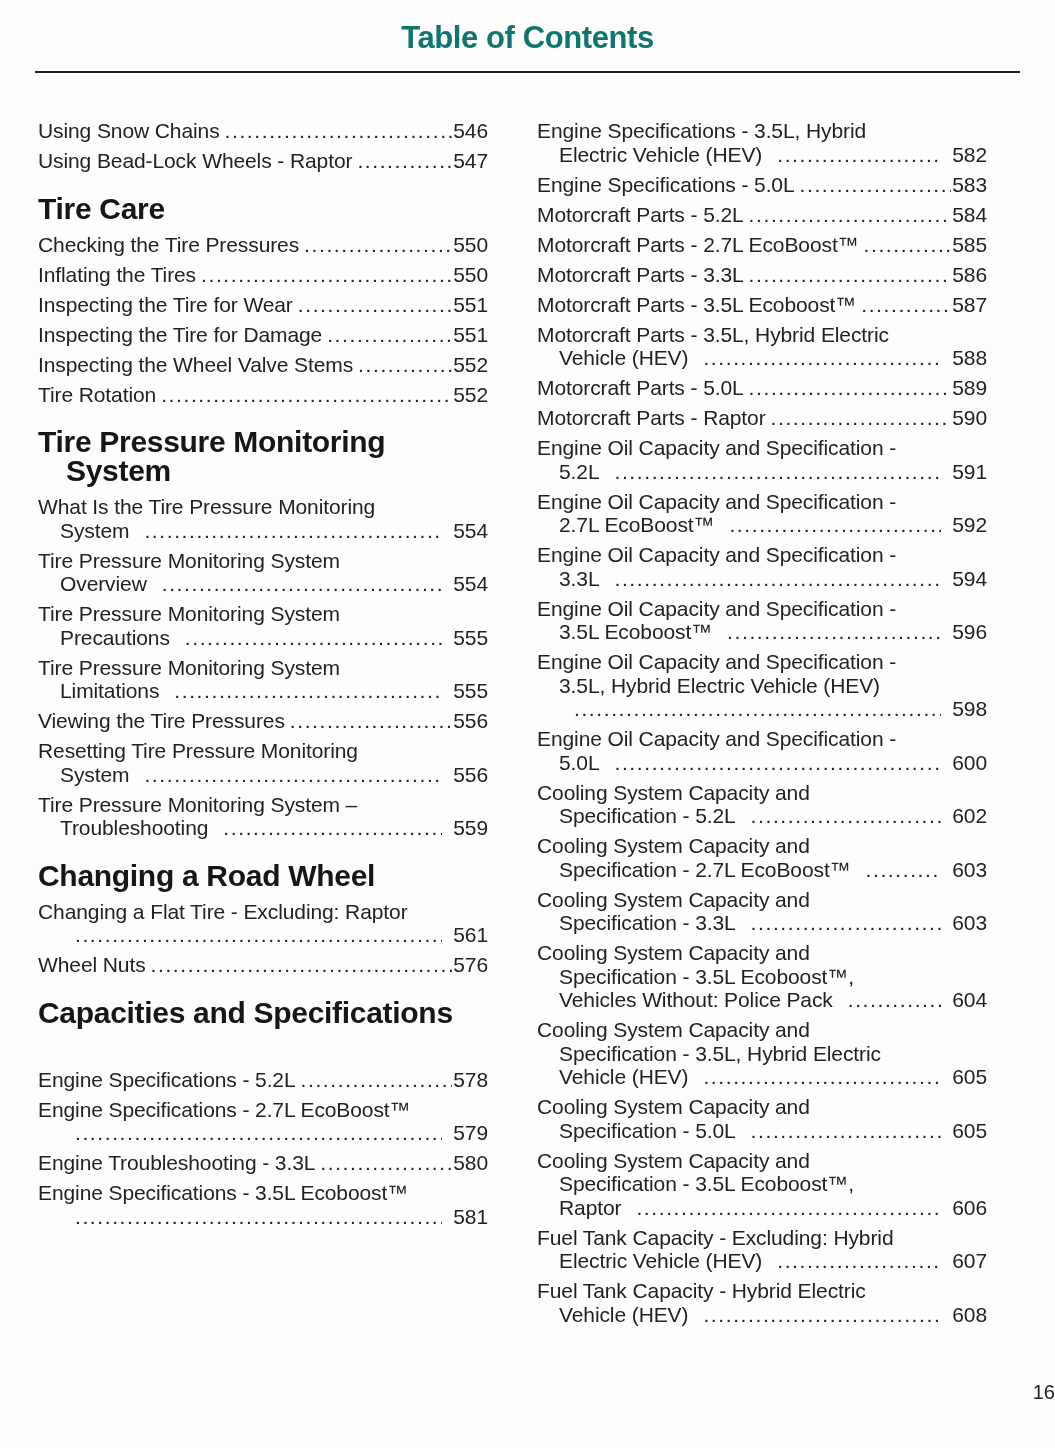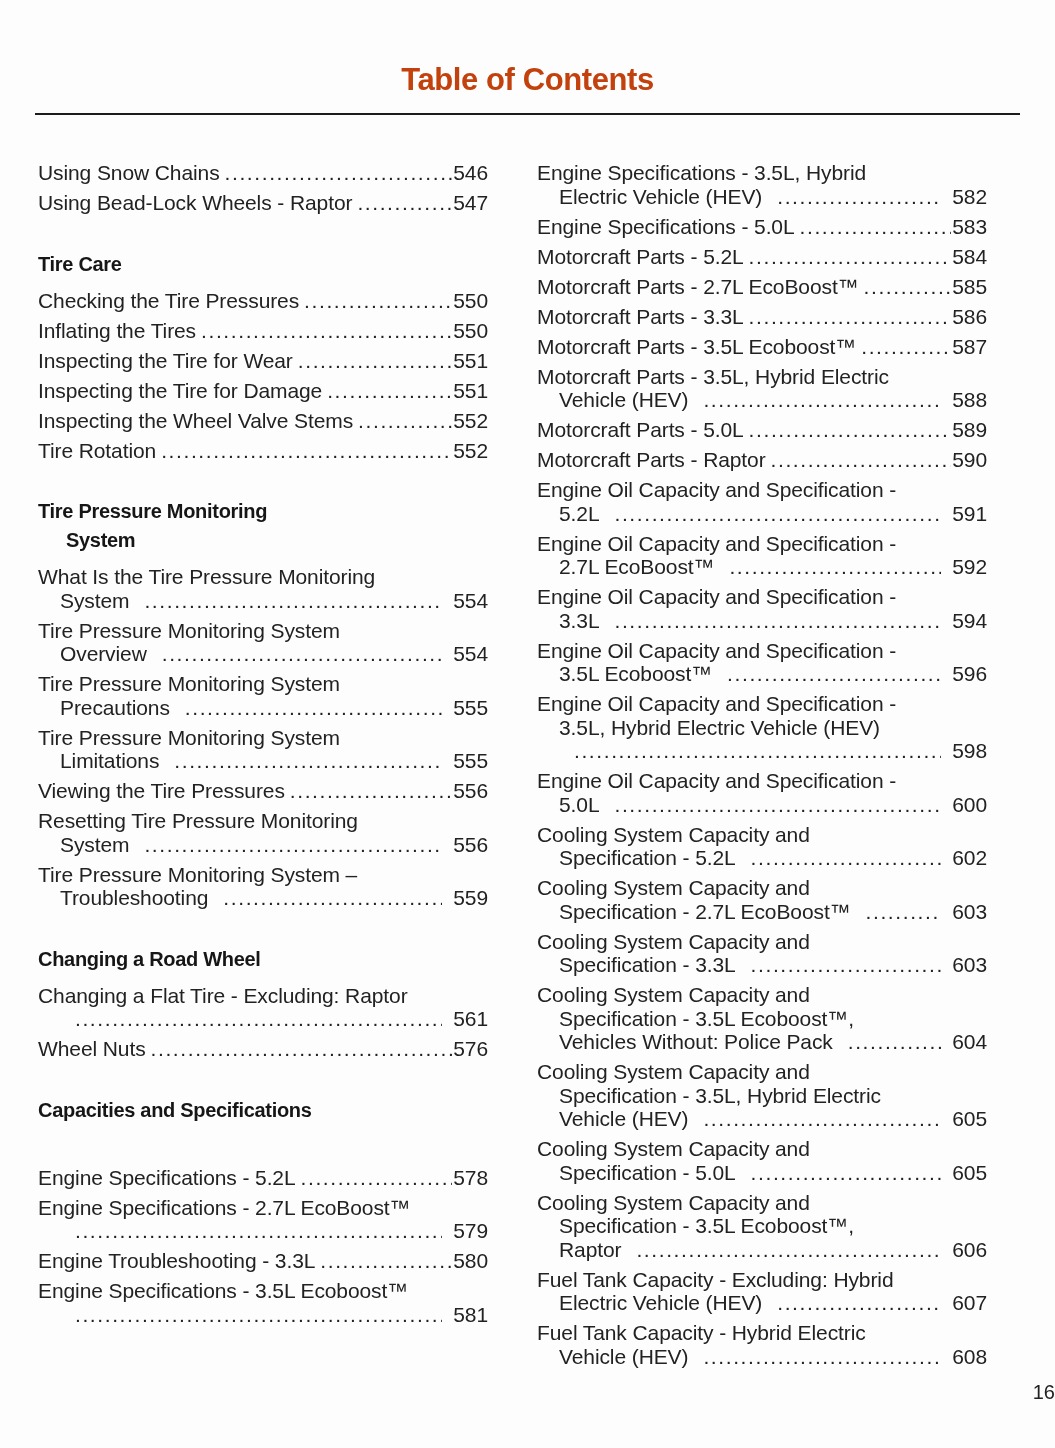--- a/index.html
+++ b/index.html
@@ -7,45 +7,45 @@
   .sheet {
     position: relative;
     width: 1055px;
     height: 1448px;
     background: #fdfdfd;
     overflow: hidden;
     font-family: "Liberation Sans", sans-serif;
     color: #1d1d1f;
   }
   .title {
-    padding-top: 62px;
+    padding-top: 20px;
     text-align: center;
     font-size: 31px;
     font-weight: 900;
     letter-spacing: -0.4px;
-    color: #c2410c;
+    color: #0f766e;
   }
   .rule {
     margin: 15px 35px 0 35px;
     border-top: 2.5px solid #1c1c1e;
   }
   .columns {
     display: flex;
     gap: 49px;
     padding: 46px 57px 0 38px;
   }
   .col { flex: 0 0 450px; width: 450px; }
   .toc-section { display: block; }
   .heading {
-    font-size: 20px;
+    font-size: 30px;
     line-height: 29px;
     font-weight: 900;
     letter-spacing: -0.3px;
     color: #161617;
-    margin: 35px 0 10px 0;
+    margin: 21px 0 10px 0;
   }
   .toc-section:first-child .heading { margin-top: 33px; }
   .heading .hline { white-space: nowrap; }
   .heading .hline.cont { padding-left: 28px; }
   .heading.gap-after { margin-bottom: 41px; }
   .entry {
     font-size: 21px;
     line-height: 23.5px;
     letter-spacing: -0.1px;
     margin-bottom: 6.5px;

